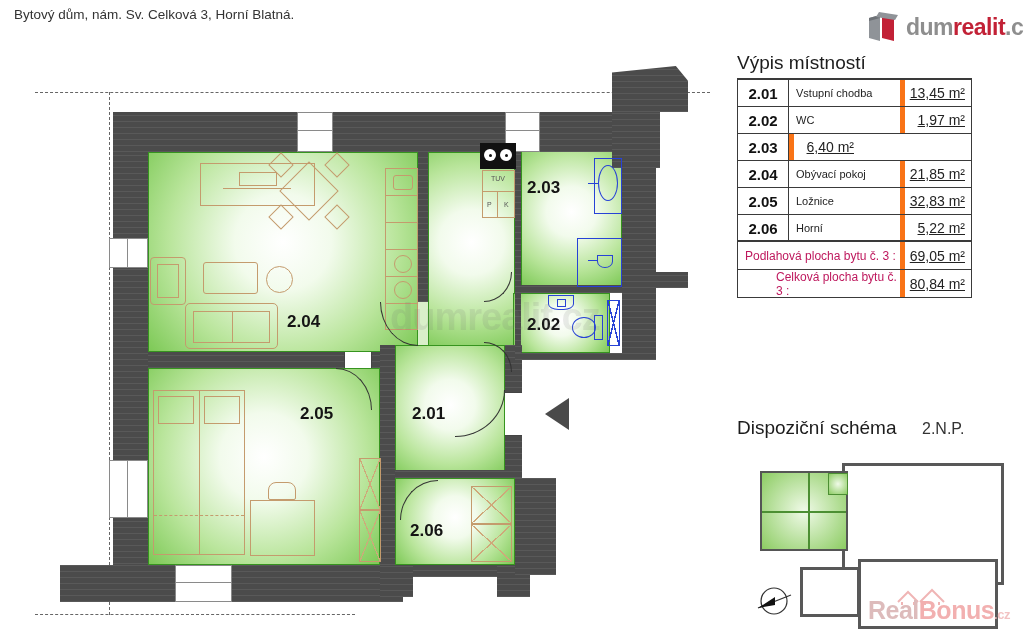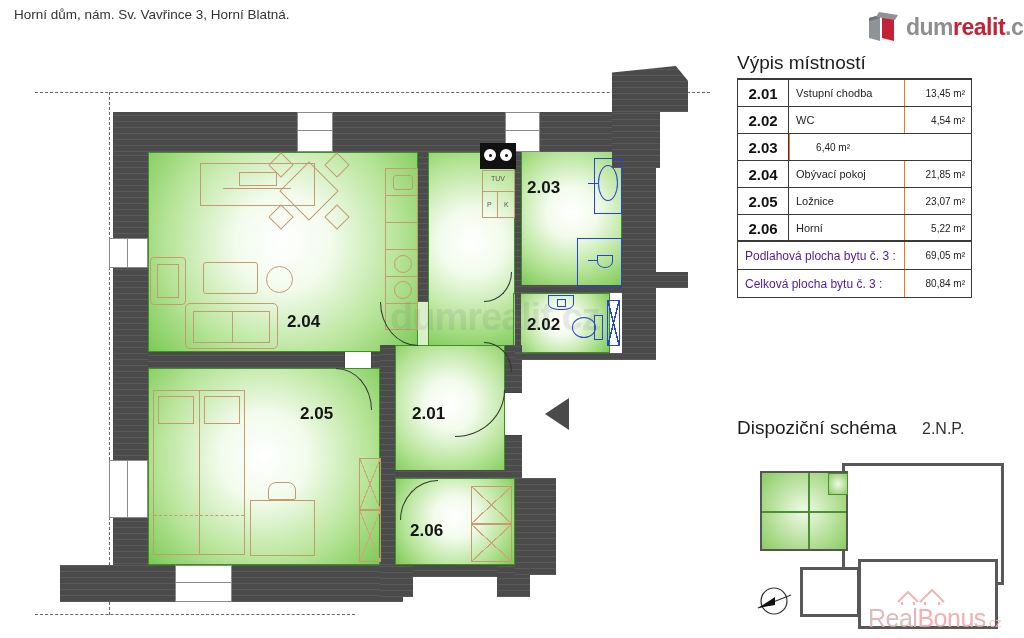--- a/index.html
+++ b/index.html
@@ -34,36 +34,36 @@
   .win .ln-v{position:absolute;top:0;bottom:0;left:45%;border-left:1px solid #8a8a8a;}
   
   .arc{position:absolute;box-sizing:border-box;z-index:5;}
   
   #roomtable{position:absolute;left:737px;top:78px;width:233px;z-index:6;border:1px solid #3a3a3a;border-top:2px solid #3a3a3a;}
   .trow{display:flex;border-bottom:1px solid #3a3a3a;height:26px;align-items:stretch;background:#fff;}
   .trow:last-child{border-bottom:none;}
   .c-id{width:50px;border-right:1px solid #3a3a3a;display:flex;align-items:center;justify-content:center;
         font-weight:bold;font-size:15px;color:#111;}
   .c-name{flex:1;display:flex;align-items:center;padding-left:7px;font-size:11px;color:#222;}
-  .c-area{width:60px;border-left:1px solid #f97316;display:flex;align-items:center;justify-content:flex-end;
-        padding-right:6px;font-size:10px;color:#222;}
+  .c-area{width:60px;border-left:5px solid #f97316;display:flex;align-items:center;justify-content:flex-end;
+        padding-right:6px;font-size:14px;color:#222;text-decoration:underline;}
   #tsummary{position:absolute;left:737px;top:240px;width:233px;z-index:6;border:1px solid #3a3a3a;border-top:2px solid #3a3a3a;}
   .srow{display:flex;height:27px;border-bottom:1px solid #3a3a3a;background:#fff;}
-  .srow:last-child{border-bottom:none;}
-  .s-label{flex:1;display:flex;align-items:center;padding-left:7px;font-size:12px;color:#4c1d95;}
+  .srow:last-child{border-bottom:none;margin-left:31px;}
+  .s-label{flex:1;display:flex;align-items:center;padding-left:7px;font-size:12px;color:#be185d;}
   .mini-room{position:absolute;box-sizing:border-box;z-index:2;
     background:radial-gradient(circle,#f0fae8 0%,#8ccc62 100%);border:1px solid #3c8f28;}
   .mthin{position:absolute;box-sizing:border-box;border:1px solid #8b8b8b;background:#fff;z-index:1;}
 </style>
 </head>
 <body>
 
 <div id="stage">
 
-  <div class="abs" style="left:14px;top:7px;font-size:13.5px;color:#333;z-index:8;">Horní dům, nám. Sv. Vavřince 3, Horní Blatná.</div>
+  <div class="abs" style="left:14px;top:7px;font-size:13.5px;color:#333;z-index:8;">Bytový dům, nám. Sv. Celková 3, Horní Blatná.</div>
 
   <div class="abs" style="left:866px;top:7px;z-index:8;display:flex;align-items:center;">
     <span style="display:inline-block;">
       <svg width="36" height="36" viewBox="0 0 34 36">
         <polygon points="2,11 13,8 13,34 2,31" fill="#8f9398"></polygon>
         <polygon points="2,11 13,8 13,11 2,14" fill="#6e7277"></polygon>
         <polygon points="15,8 27,11 27,34 15,31" fill="#c22136"></polygon>
         <polygon points="12,5 31,8 28,13 9,10" fill="#8f9398"></polygon>
       </svg>
     </span>
@@ -215,35 +215,35 @@
 
   <div id="roomtable">
     <div class="trow">
       <div class="c-id">2.01</div>
       <div class="c-name">Vstupní chodba</div>
       <div class="c-area">13,45 m²</div>
     </div>
     <div class="trow">
       <div class="c-id">2.02</div>
       <div class="c-name">WC</div>
-      <div class="c-area">4,54 m²</div>
+      <div class="c-area">1,97 m²</div>
     </div>
     <div class="trow">
       <div class="c-id">2.03</div>
       <div class="c-area">6,40 m²</div>
     </div>
     <div class="trow">
       <div class="c-id">2.04</div>
       <div class="c-name">Obývací pokoj</div>
       <div class="c-area">21,85 m²</div>
     </div>
     <div class="trow">
       <div class="c-id">2.05</div>
       <div class="c-name">Ložnice</div>
-      <div class="c-area">23,07 m²</div>
+      <div class="c-area">32,83 m²</div>
     </div>
     <div class="trow">
       <div class="c-id">2.06</div>
       <div class="c-name">Horní</div>
       <div class="c-area">5,22 m²</div>
     </div>
   </div>
 
   <div id="tsummary">
     <div class="srow">
@@ -285,18 +285,18 @@
     </div>
   </div>
 
   <div class="abs" style="left:868px;top:592px;z-index:7;opacity:.85;">
     <span style="position:absolute;left:28px;top:-6px;">
       <svg width="80" height="20" viewBox="0 0 80 20">
         <path d="M2 16 L12 6 L22 16 M6 16 L6 19 M18 16 L18 19" stroke="#eda9a9" stroke-width="2" fill="none"></path>
         <path d="M24 16 L36 4 L48 16 M29 16 L29 19 M43 16 L43 19" stroke="#eda9a9" stroke-width="2" fill="none"></path>
       </svg>
     </span>
-    <span style="position:absolute;left:0;top:12px;font-size:25px;font-weight:normal;white-space:nowrap;letter-spacing:-0.5px;">
+    <span style="position:absolute;left:0;top:4px;font-size:25px;font-weight:bold;white-space:nowrap;letter-spacing:-0.5px;">
       <span style="color:#d8b0b0;">Real</span><span style="color:#f0a3a3;">Bonus</span><span style="color:#f0b8b8;font-size:13px;">.cz</span>
     </span>
   </div>
 
 </div>
 
 </body></html>

